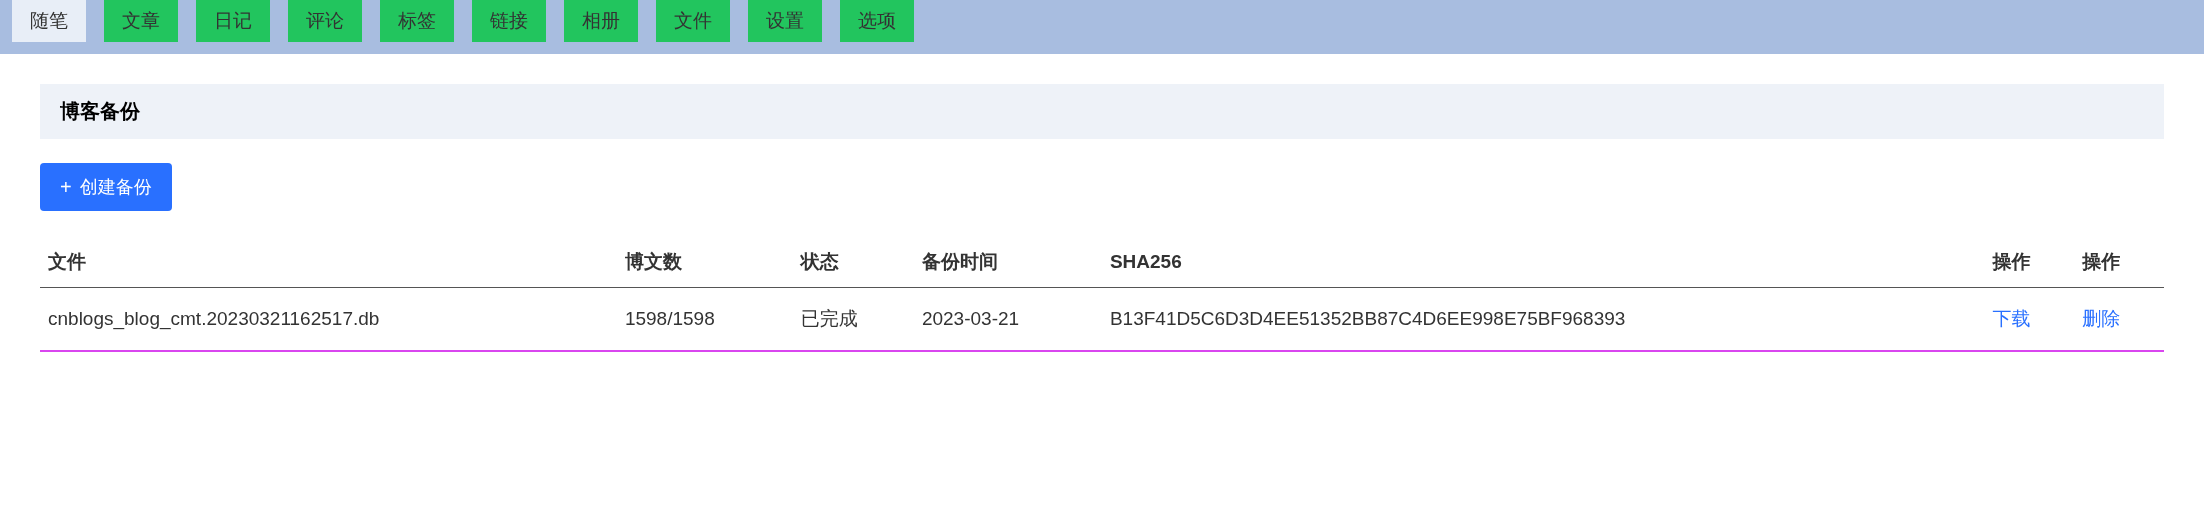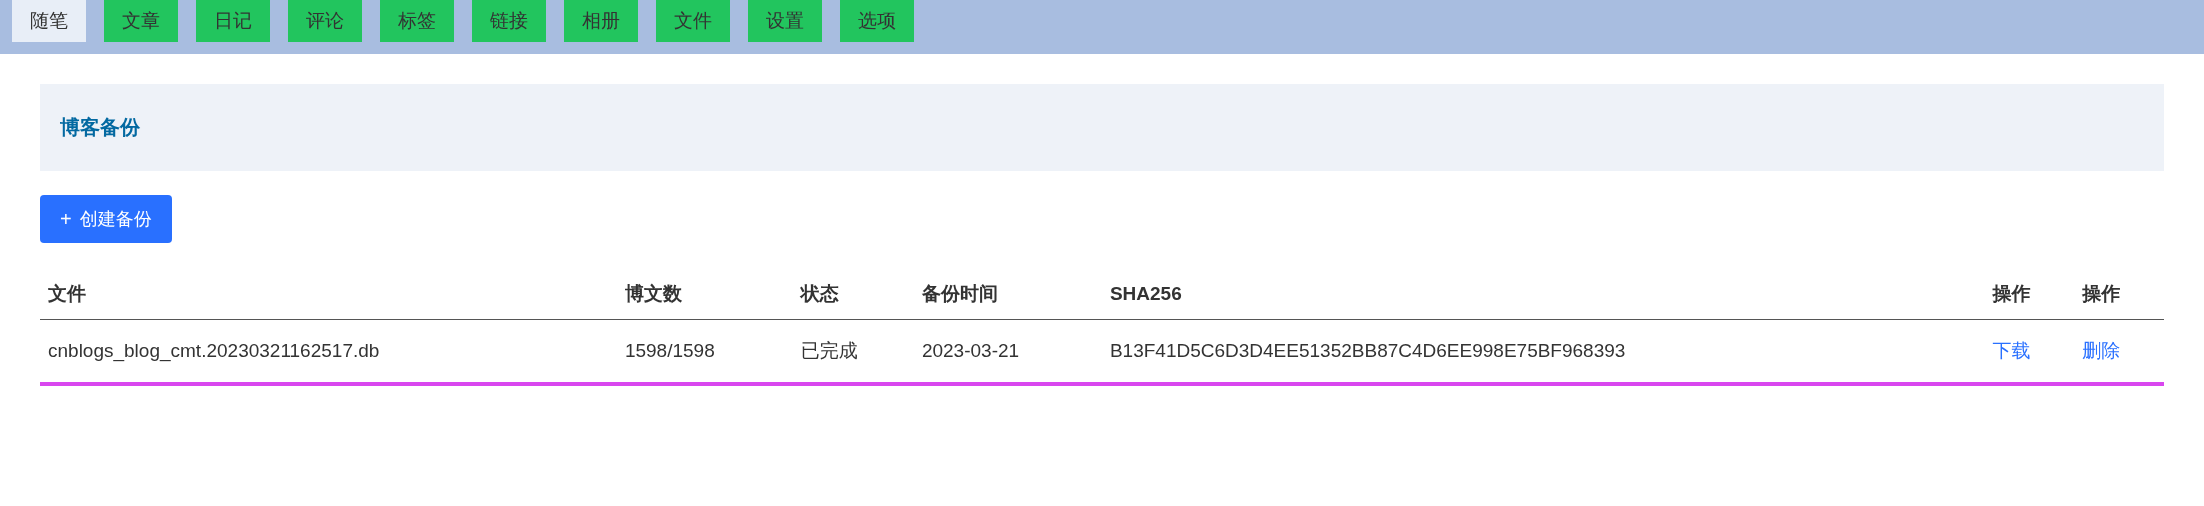--- a/index.html
+++ b/index.html
@@ -36,24 +36,24 @@
     }
     .tab.active {
       background: #e8eef7;
       color: #333;
     }
     .content {
       padding: 30px 40px;
     }
     .section-title {
       background: #eef2f8;
-      padding: 30px 20px;
+      padding: 14px 20px;
       font-size: 20px;
       font-weight: 600;
-      color: #0369a1;
+      color: #000000;
       margin-bottom: 24px;
     }
     .create-btn {
       background: #2970ff;
       color: #fff;
       border: none;
       padding: 12px 20px;
       font-size: 18px;
       border-radius: 4px;
       cursor: pointer;
@@ -79,21 +79,21 @@
       color: #333;
       border-bottom: 1px solid #555;
     }
     thead th.center {
       text-align: left;
     }
     tbody td {
       padding: 18px 8px;
       font-size: 19px;
       color: #333;
-      border-bottom: 4px solid #d946ef;
+      border-bottom: 2px solid #d946ef;
     }
     tbody td.center {
       text-align: left;
     }
     .link-action {
       color: #2970ff;
       cursor: pointer;
       text-decoration: none;
     }
   </style>

